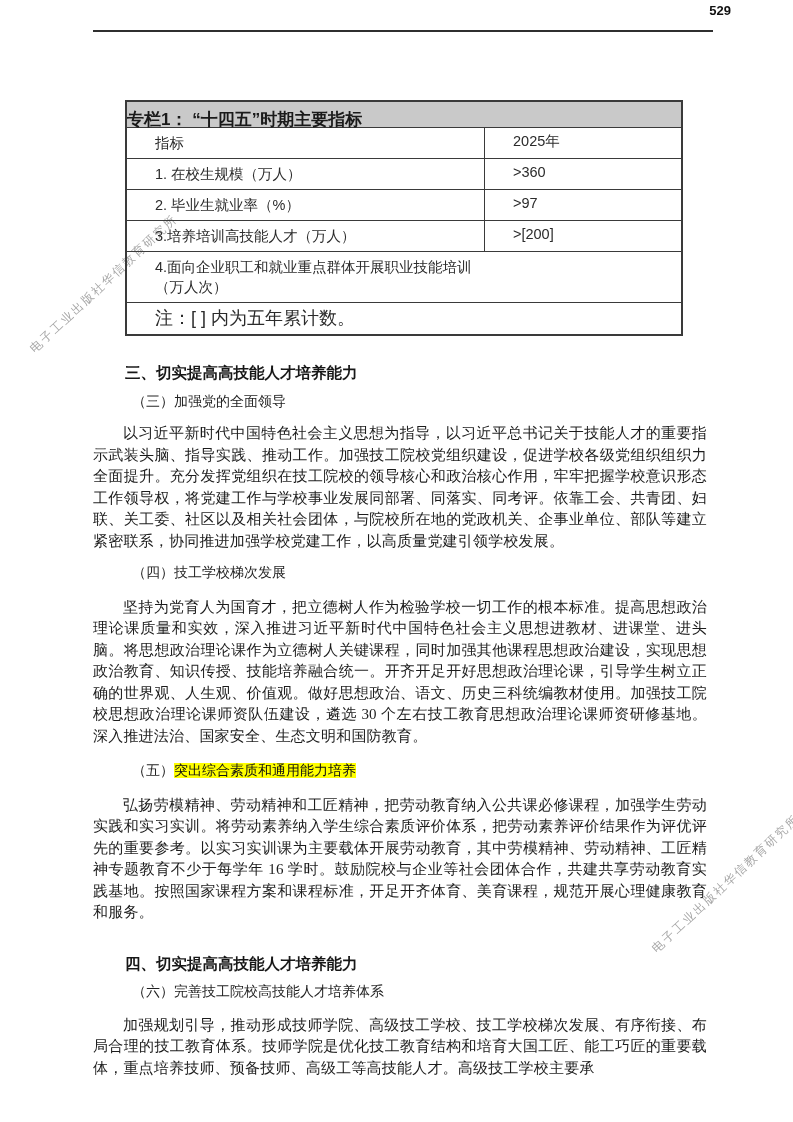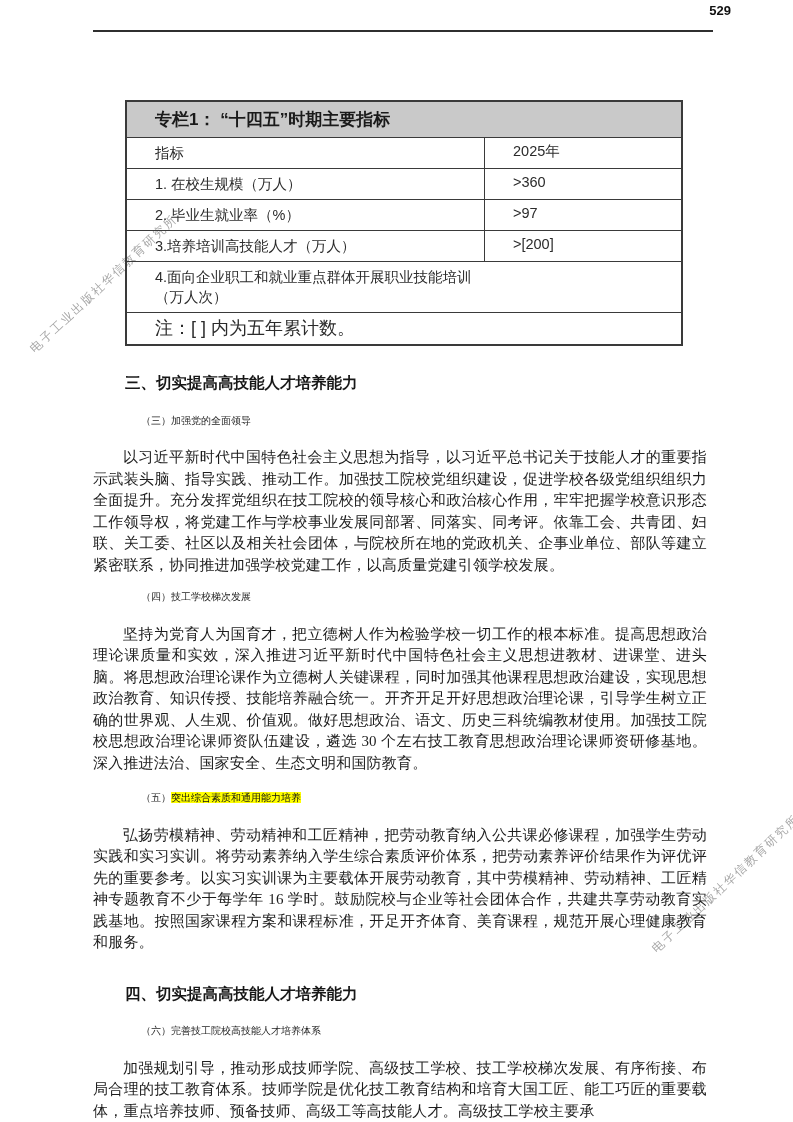--- a/index.html
+++ b/index.html
@@ -29,22 +29,22 @@
   
   .content{position:absolute;left:93px;top:0;width:614px;z-index:1;}
 
   
   .box-table{
     margin:100px 0 0 32px;width:558px;box-sizing:border-box;
     border:2px solid #3a3a3a;background:transparent;
     font-family:"Liberation Sans", sans-serif;color:#2b2b2b;
   }
   .bt-title{
-    height:35px;line-height:35px;background:#c9c9c9;color:#1a1a1a;
-    font-weight:700;font-size:17px;padding-left:28px;
+    height:25px;line-height:35px;background:#c9c9c9;color:#1a1a1a;
+    font-weight:700;font-size:17px;
   }
   .bt-row{display:flex;border-top:1.5px solid #3a3a3a;}
   .bt-c1{
     width:357px;box-sizing:border-box;padding:5px 10px 5px 28px;
     font-size:14.5px;line-height:20px;display:flex;align-items:center;
   }
   .bt-c2{
     flex:1;border-left:1.5px solid #3a3a3a;box-sizing:border-box;
     padding:0 8px 5px 28px;font-size:14.5px;line-height:20px;
     display:flex;align-items:center;
@@ -53,21 +53,21 @@
     border-top:1.5px solid #3a3a3a;padding:5px 10px 6px 28px;
     font-size:18px;line-height:20px;
   }
 
   
   .hd{
     margin:0;padding-left:32px;color:#171717;
     font-family:"Liberation Sans", sans-serif;font-weight:700;
     font-size:15.5px;line-height:21.5px;
   }
-  .sub{margin:16px;padding-left:32px;font-size:10px;line-height:21.5px;color:#1f1f1f;}
+  .sub{margin:7px;padding-left:32px;font-size:14px;line-height:21.5px;color:#1f1f1f;}
   .para{
     margin:0;font-size:15px;line-height:21.5px;letter-spacing:.2px;
     text-align:justify;text-indent:2em;color:#1c1c1c;
   }
   .hl{background:#ffff00;color:#111;}
 </style>
 </head>
 <body>
 
 <div class="page">

